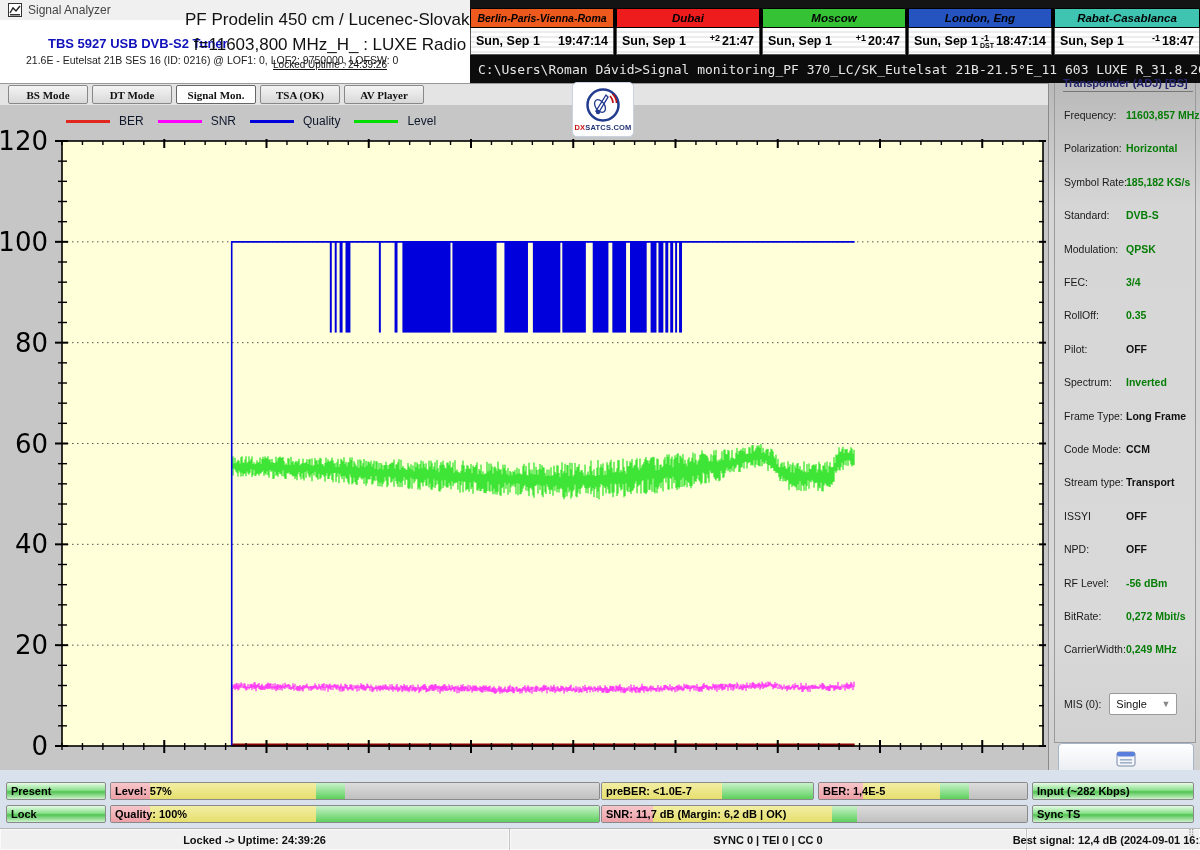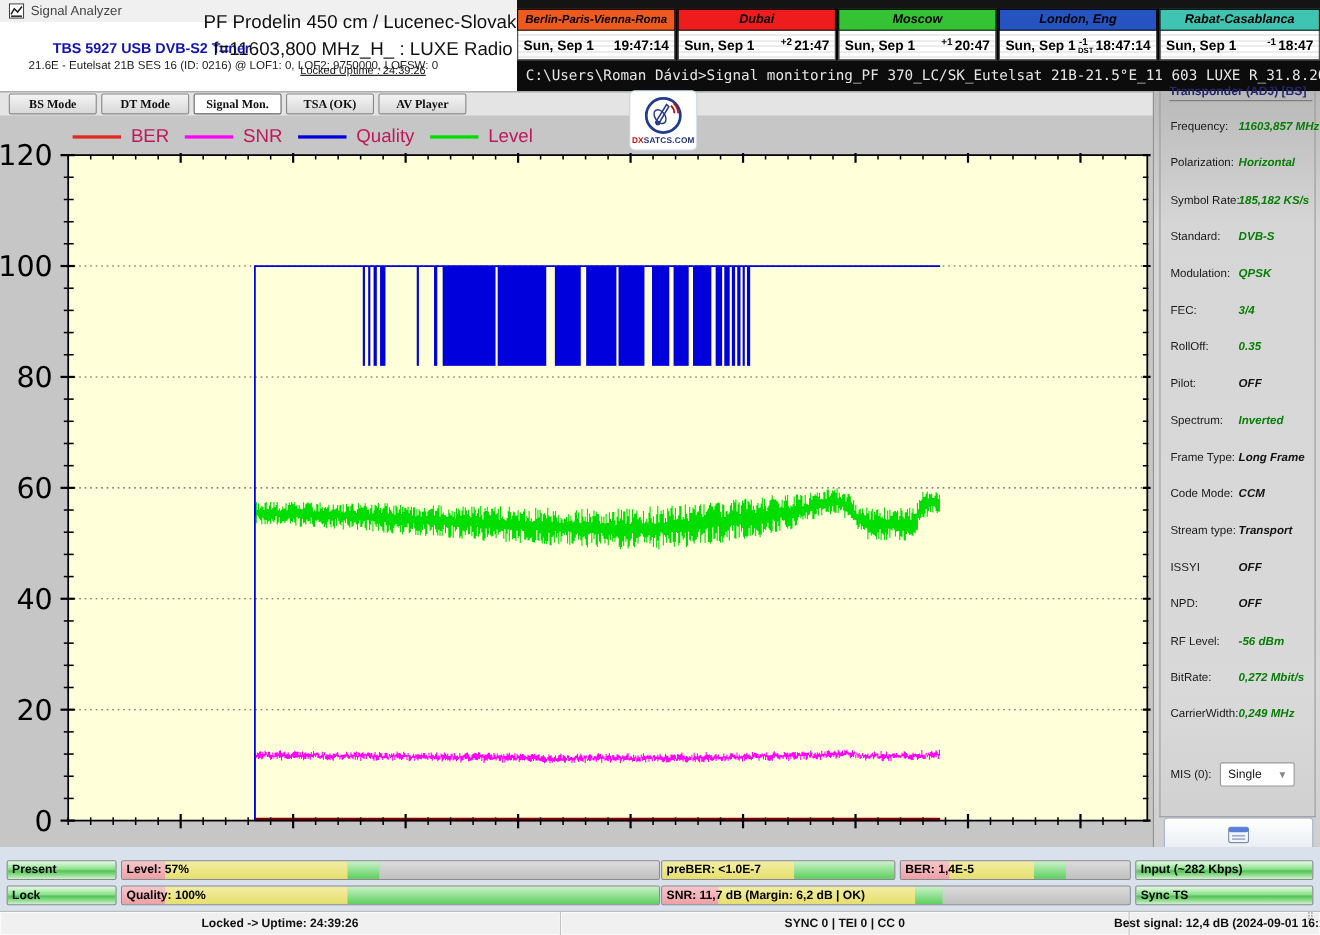--- a/index.html
+++ b/index.html
@@ -35,35 +35,35 @@
   
   .tabstrip { position:absolute; left:0; top:83px; width:1048px; height:22px; background:#e4e4e4; border-top:1px solid #999; display:flex; align-items:center; padding-left:8px; gap:4px;font-family:Liberation Serif, serif; }
   .tab { width:80px; height:19px; background:linear-gradient(#f4f4f4,#d8d8d8); border:1px solid #888; font-size:11px; font-weight:bold; color:#111; display:flex; align-items:center; justify-content:center; border-radius:2px; cursor:default; }
   .tab.active { background:#ffffff; border:1px solid #666; }
 
   
   .chart-region { position:absolute; left:0; top:105px; width:1048px; height:665px; background:#c6c6c6; }
   .legend { position:absolute; left:66px; top:9px; display:flex; align-items:center; gap:14px; }
   .legend-item { display:flex; align-items:center; gap:9px; }
   .legend-line { width:44px; height:3px; }
-  .legend-label { font-size:17px; color:#be185d; }
+  .legend-label { font-size:12px; color:#0f172a; }
 
   
   .logo-box { position:absolute; left:572px; top:82px; width:62px; height:55px; background:#ffffff; border:1px solid #c9d2e2; border-radius:5px; z-index:30; display:flex; flex-direction:column; align-items:center; justify-content:center; }
   .logo-text { font-size:7.5px; font-weight:bold; letter-spacing:0.2px; margin-top:1px; }
   .logo-text .dx { color:#cc1111; }
   .logo-text .rest { color:#223377; }
 
   
   .side-panel { position:absolute; left:1048px; top:83px; width:152px; height:687px; background:linear-gradient(180deg,#b9b9b9,#d6d6d6 18%,#d9d9d9 80%,#cfcfcf); border-left:1px solid #8a8a8a; padding:0 0 16px 0; }
   .panel-inner { position:absolute; left:5px; top:0px; width:142px; height:660px; border:1px solid #9a9a9a; border-top:none; }
   .panel-head { position:absolute; left:8px; top:-6px; width:130px; font-size:11px; font-weight:bold; color:#26266e; border-bottom:1px solid #777; padding-bottom:2px; overflow:hidden; white-space:nowrap; }
   .panel-row { position:absolute; left:9px; width:152px; display:flex; }
   .panel-label { width:62px; font-size:10.5px; color:#1a1a1a; white-space:nowrap; }
-  .panel-value { font-size:10.5px; font-weight:bold; color:#111; white-space:nowrap;font-style:italic; }
+  .panel-value { font-size:10.5px; font-weight:bold; color:#111; white-space:nowrap; }
   .panel-value.green { color:#067d06; }
   .mis-row { position:absolute; left:9px; top:610px; width:136px; display:flex; align-items:center; }
   .mis-select { margin-left:8px; width:68px; height:22px; background:#ffffff; border:1px solid #9a9a9a; border-radius:2px; display:flex; align-items:center; justify-content:space-between; padding:0 6px; font-size:11px; color:#111; }
   .mis-chevron { color:#888; font-size:9px; }
   .panel-button { position:absolute; left:1058px; top:743px; width:136px; height:31px; background:linear-gradient(#ffffff,#e8ecf2); border:1px solid #a8b4c8; border-radius:4px; display:flex; align-items:center; justify-content:center; }
 
   
   .bars-region { position:absolute; left:0; top:770px; width:1200px; height:58px; background:#d9e1ed; }
   .ibar { position:absolute; height:18px; border:1px solid #8a8a8a; border-radius:2px; overflow:hidden; background:#c8c8c8; }
   .ibar .segs { position:absolute; inset:0; display:flex; }

